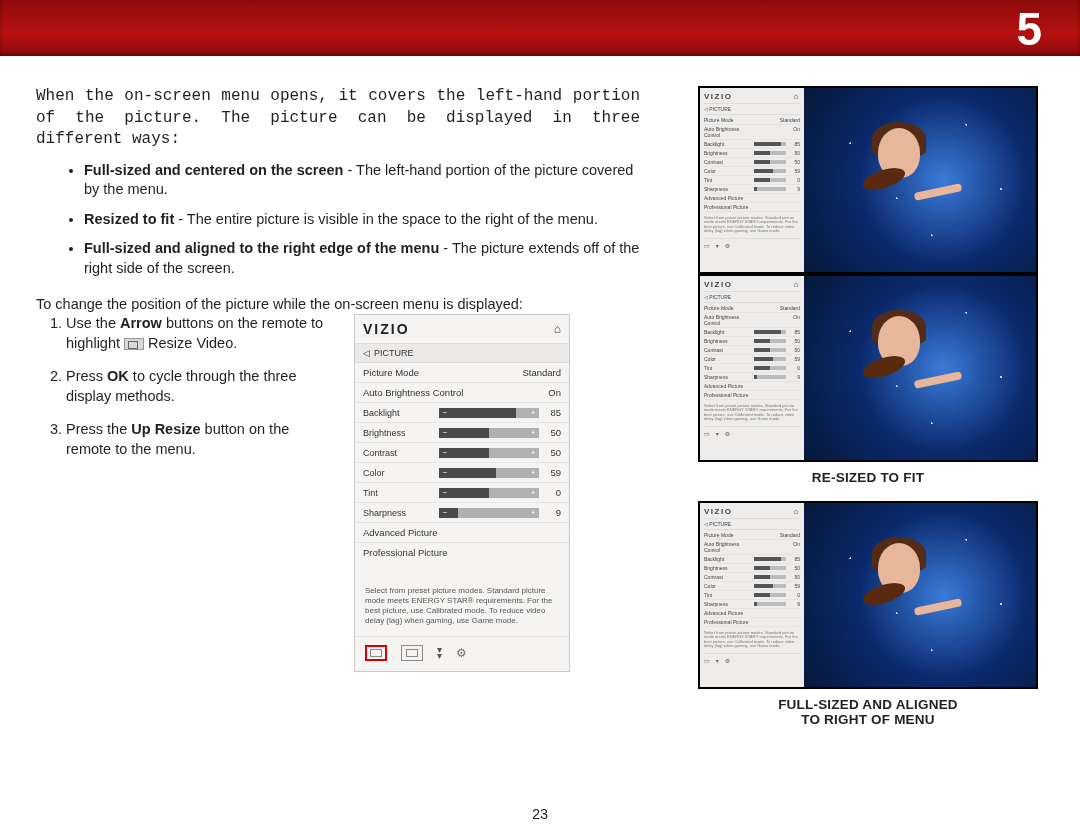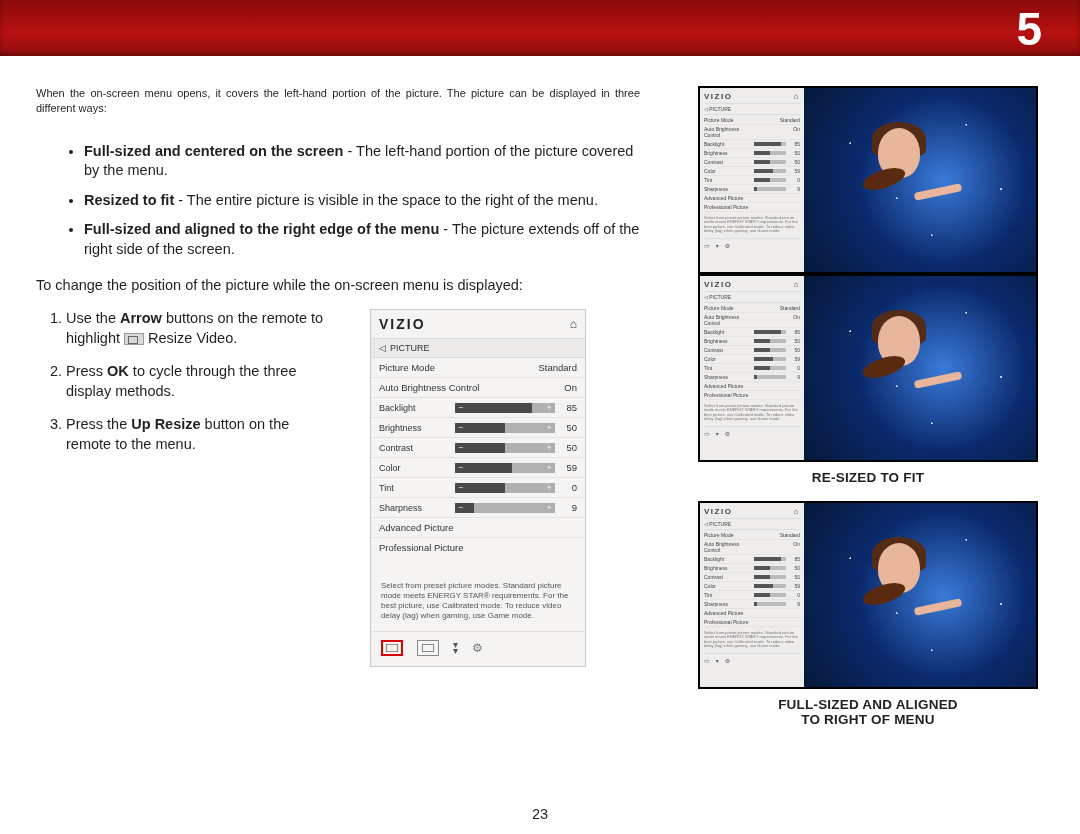--- a/index.html
+++ b/index.html
@@ -35,27 +35,27 @@
   .col-left { width: 604px; }
   .col-right { flex: 1; }
 
   h2 {
     font-family: "Avant Garde", "Century Gothic", "Trebuchet MS", sans-serif;
     font-weight: 800;
     letter-spacing: .5px;
     font-size: 19px;
     margin-bottom: 14px;
   }
-  .intro { font-size: 11px; line-height: 1.35; margin-bottom: 26px; text-align: justify; }
+  .intro { font-size: 16px; line-height: 1.35; margin-bottom: 10px; text-align: justify; font-family: Liberation Mono, monospace; }
   ul.bullets { list-style: disc; padding-left: 48px; font-size: 14.5px; line-height: 1.35; margin-bottom: 16px; }
   ul.bullets li { margin-bottom: 10px; }
   .bold { font-weight: 700; }
-  .para2 { font-size: 14.5px; line-height: 1.35; margin-bottom: 14px; }
-
-  .left-lower { display: flex; gap: 34px; }
+  .para2 { font-size: 14.5px; line-height: 1.35; }
+
+  .left-lower { display: flex; gap: 18px; }
   .steps { width: 300px; }
   ol.steps-list { list-style: decimal; padding-left: 30px; font-size: 14.5px; line-height: 1.35; }
   ol.steps-list li { margin-bottom: 14px; }
 
   .menu-panel {
     width: 216px;
     border: 1px solid #c9c9c9;
     font-size: 10px;
     background: #f5f4f3;
     color: #333;

